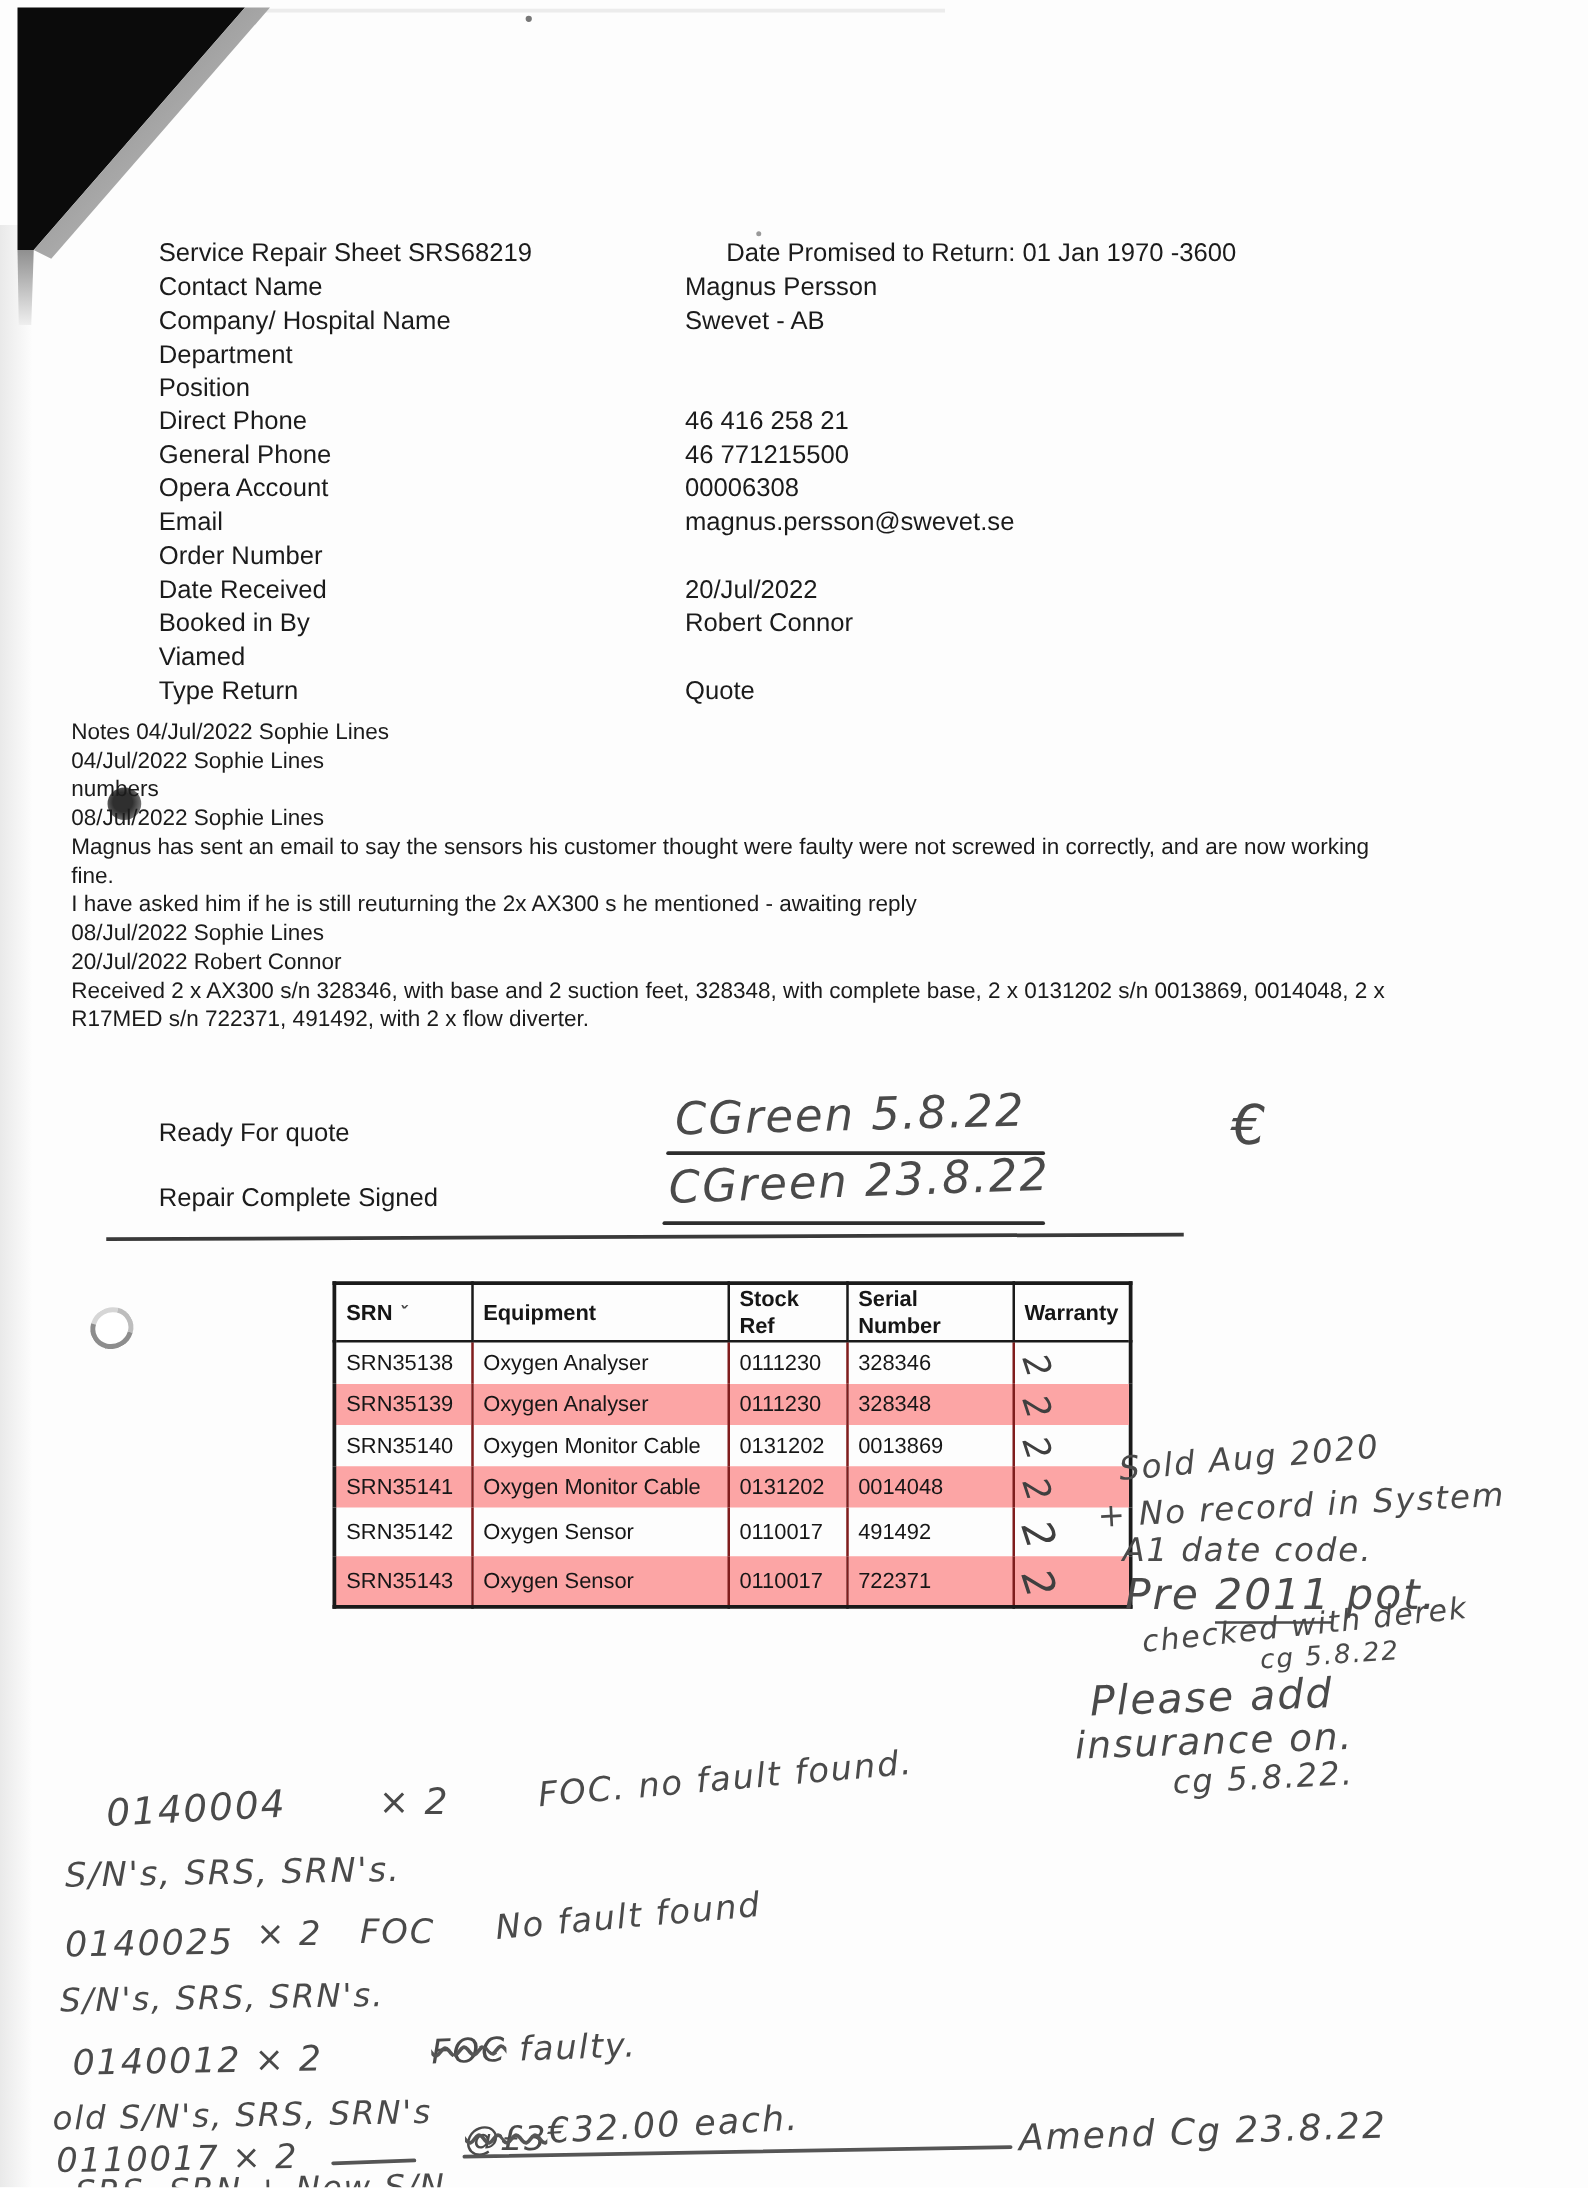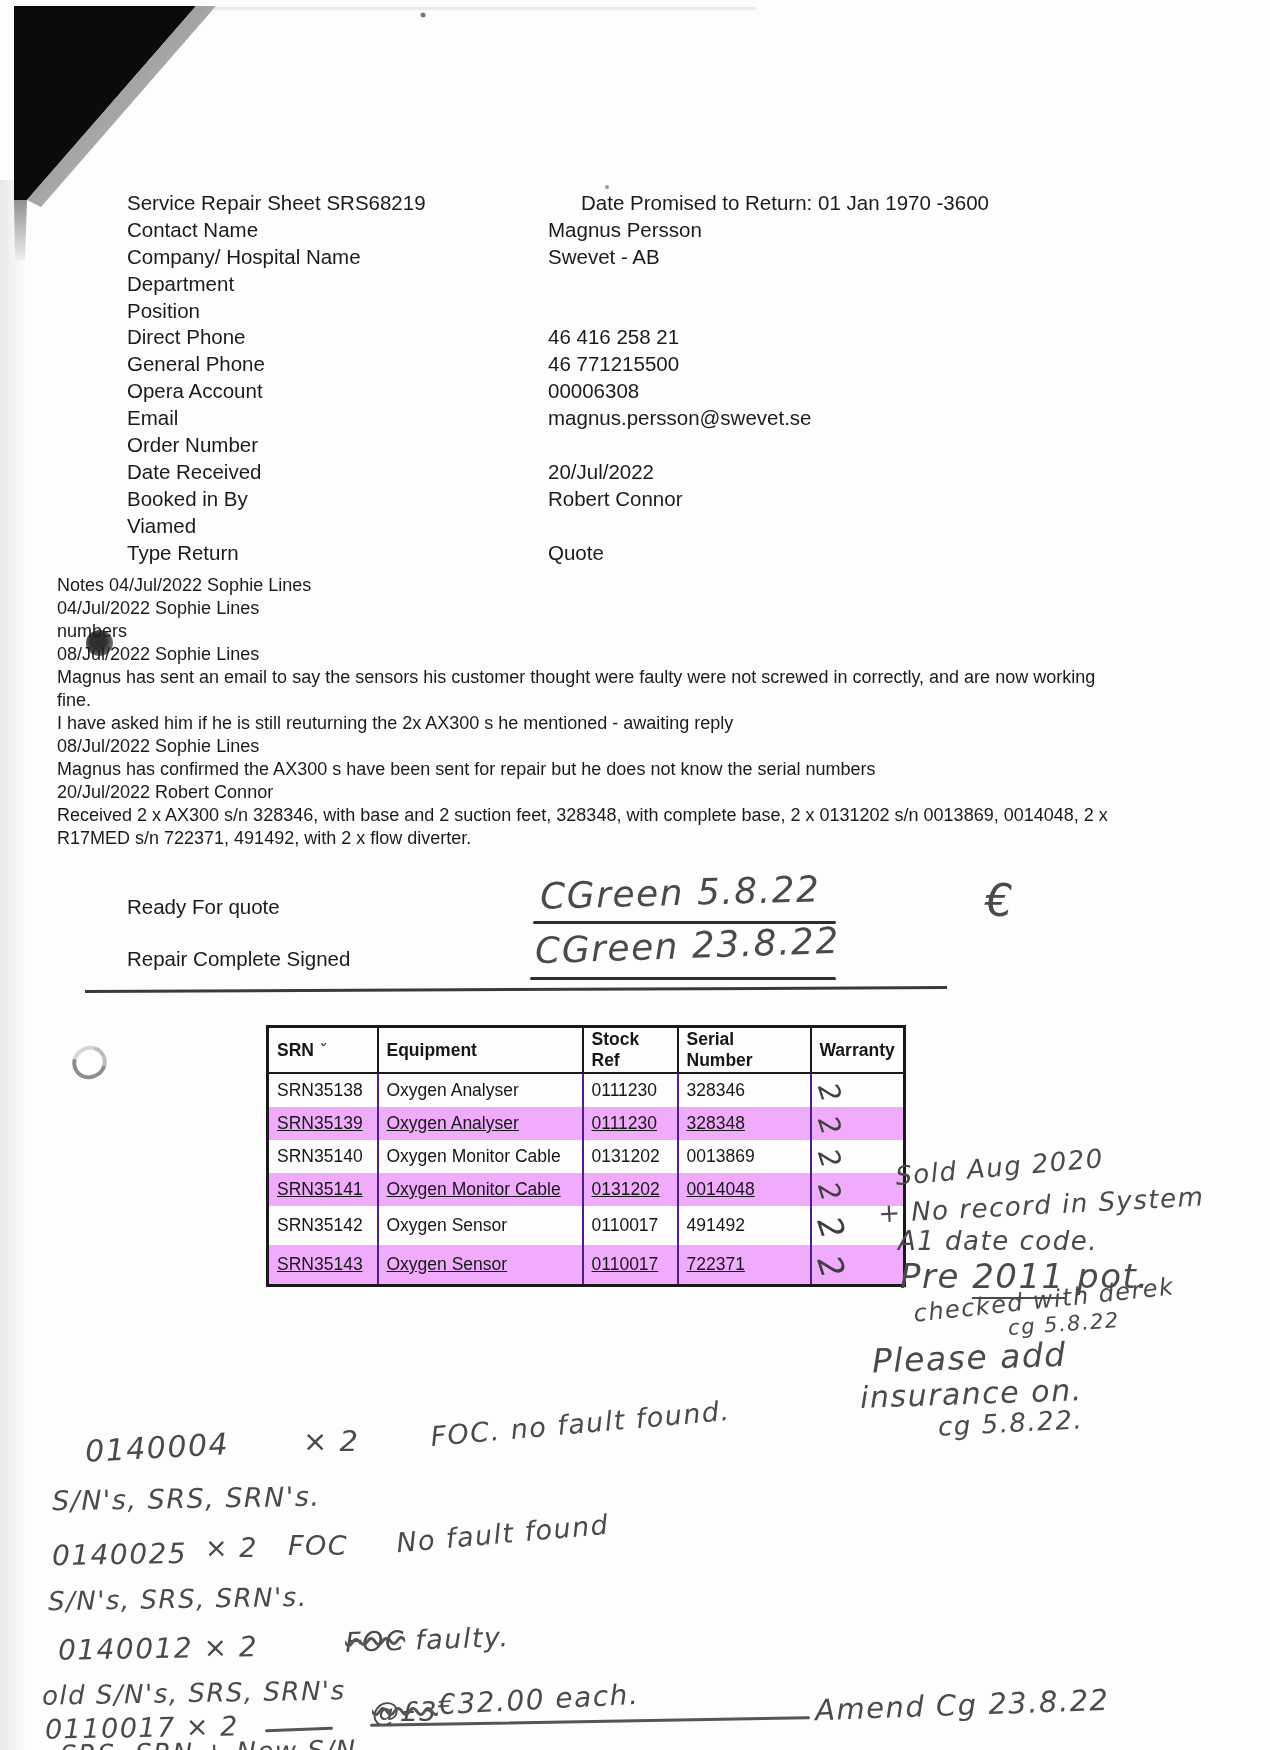--- a/index.html
+++ b/index.html
@@ -25,23 +25,23 @@
   
   .hw{position:absolute;font-family:cursive,"DejaVu Sans",sans-serif;font-style:italic;
       color:#4a4a4a;letter-spacing:1.5px;white-space:nowrap;}
   .scribble{text-decoration:line-through;text-decoration-style:wavy;text-decoration-thickness:3px;text-decoration-color:#555;}
   .u2011{border-bottom:2.5px solid #4a4a4a;padding-bottom:1px;}
   .hline{position:absolute;background:#555;height:2.5px;border-radius:2px;}
   
   .sheet-table{position:absolute;left:266px;top:1025px;border-collapse:collapse;table-layout:fixed;
       font-size:17.5px;color:#161616;border:3px solid #1a1a1a;}
   .sheet-table th{border:2px solid #1a1a1a;font-weight:bold;text-align:left;height:29px;padding:1px 8px;background:#fdfdfd;}
-  .sheet-table td{border-left:2px solid #1a1a1a;border-right:2px solid #4c1d95;border-top:none;border-bottom:none;
+  .sheet-table td{border-left:2px solid #1a1a1a;border-right:2px solid #7f1d1d;border-top:none;border-bottom:none;
       height:28px;padding:0 8px;white-space:nowrap;overflow:hidden;}
-  .sheet-table tr.shaded td{background:#f0abfc;text-decoration:underline;}
+  .sheet-table tr.shaded td{background:#fca5a5;}
   .wcell{position:relative;}
   .w2{display:inline-block;font-family:cursive,"DejaVu Sans",sans-serif;font-style:italic;font-size:28px;
       color:#3f3f3f;transform:rotate(72deg) translateX(2px);}
   
   .corner-svg{position:absolute;left:0;top:0;}
   .hole1{position:absolute;left:86px;top:630px;width:27px;height:26px;border-radius:50%;
       background:radial-gradient(circle at 45% 45%, #2f2f2f 0 38%, #6f6f6f 70%, #c9c9c9 100%);}
   .hole2{position:absolute;left:72px;top:1046px;width:27px;height:25px;border-radius:50%;background:#fff;
       border:4px solid #8d8d8d;border-top-color:#d6d6d6;border-right-color:#bdbdbd;transform:rotate(-30deg);}
 </style>
@@ -132,21 +132,20 @@
 
   <div class="notes">
     <div class="note-line">Notes 04/Jul/2022 Sophie Lines</div>
     <div class="note-line">04/Jul/2022 Sophie Lines</div>
     <div class="note-line">numbers</div>
     <div class="note-line">08/Jul/2022 Sophie Lines</div>
     <div class="note-line">Magnus has sent an email to say the sensors his customer thought were faulty were not screwed in correctly, and are now working</div>
     <div class="note-line">fine.</div>
     <div class="note-line">I have asked him if he is still reuturning the 2x AX300 s he mentioned - awaiting reply</div>
     <div class="note-line">08/Jul/2022 Sophie Lines</div>
-    <div class="note-line">Magnus has confirmed the AX300 s have been sent for repair but he does not know the serial numbers</div>
     <div class="note-line">20/Jul/2022 Robert Connor</div>
     <div class="note-line">Received 2 x AX300 s/n 328346, with base and 2 suction feet, 328348, with complete base, 2 x 0131202 s/n 0013869, 0014048, 2 x</div>
     <div class="note-line">R17MED s/n 722371, 491492, with 2 x flow diverter.</div>
   </div>
 
   <div class="lbl" style="left:127px;top:895px;">Ready For quote</div>
   <div class="hw" style="left:540px;top:872px;font-size:36px;transform:rotate(-1.5deg);">CGreen 5.8.22</div>
   <div class="sigline" style="left:533px;top:921px;width:303px;"></div>
   <div class="hw" style="left:985px;top:875px;font-size:44px;">€</div>
 

